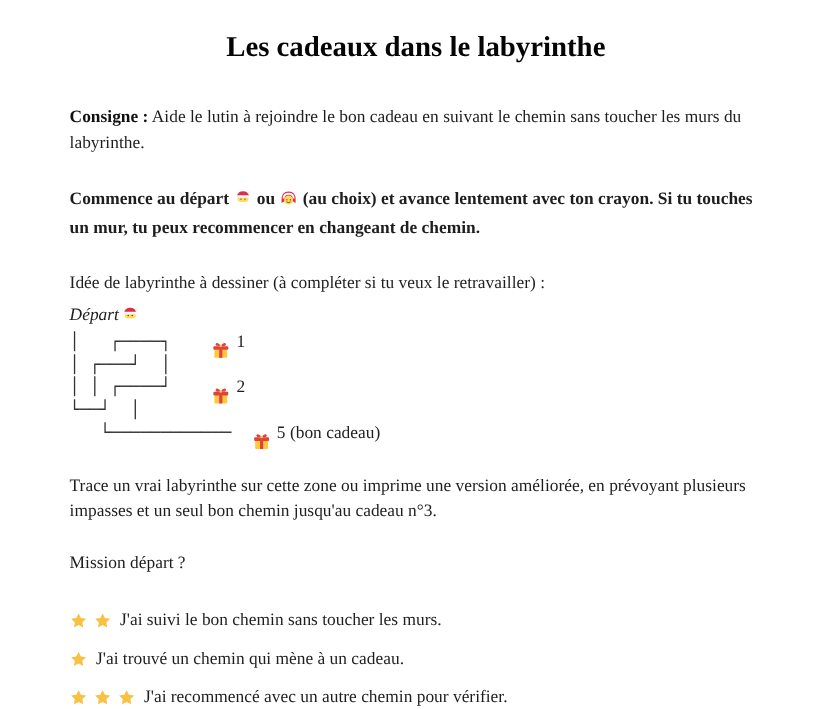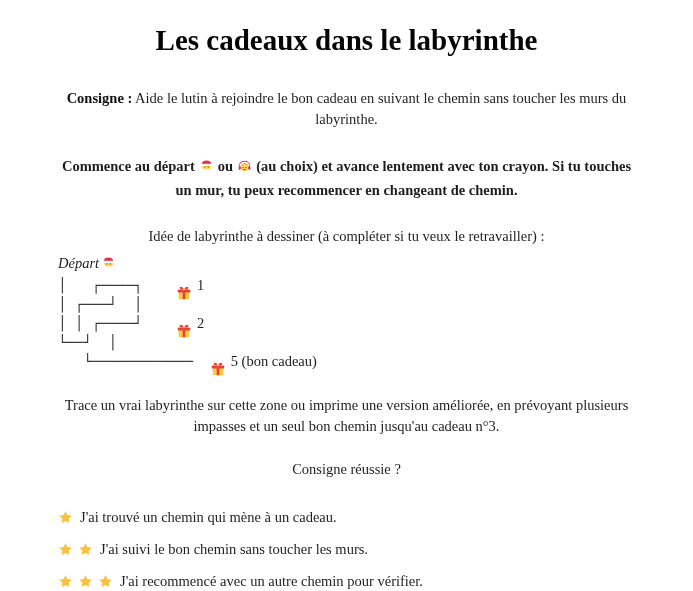--- a/index.html
+++ b/index.html
@@ -9,28 +9,28 @@
     height: 591px;
     overflow: hidden;
     background: #ffffff;
     color: #1e1e1e;
     font-family: "Liberation Serif", serif;
     font-size: 14.5px;
     line-height: 21px;
     padding: 20px 58px 10px 58px;
   }
   h1.doc-title {
-    font-size: 29px;
+    font-size: 24px;
     line-height: 28px;
     font-weight: bold;
     text-align: center;
     color: #050505;
     margin: 6px 0 0 0;
   }
-  p { margin: 0; text-align: center; }
+  p { margin: 0; }
   .p-consigne  { margin-top: 34px; }
   .p-commence  { margin-top: 26px; font-weight: bold; }
   .p-idee      { margin-top: 25px; }
   .depart-line { margin-top: 7px; line-height: 19px; font-style: italic; }
   .p-trace     { margin-top: 24px; font-family: Liberation Serif, serif; }
   .p-mission   { margin-top: 22px; }
   b.lead { font-weight: bold; color: #111; }
 
   .emoji {
     display: inline-block;
@@ -141,42 +141,42 @@
     <rect x="15" y="16" width="6" height="16" fill="#E0433C"></rect>
     <rect x="4" y="10" width="28" height="7" rx="2" fill="#E0433C"></rect>
     <path d="M18 10 C14 1.5 5.5 3 9 8.5 C10.5 10.5 15 10 18 10 C21 10 25.5 10.5 27 8.5 C30.5 3 22 1.5 18 10 Z" fill="#E0433C"></path>
     <circle cx="18" cy="9.5" r="2.4" fill="#FFC93C"></circle>
   </svg>
 </span><span class="maze-label">5 (bon cadeau)</span></div>
 </div>
 
 <p class="p-trace">Trace un vrai labyrinthe sur cette zone ou imprime une version améliorée, en prévoyant plusieurs impasses et un seul bon chemin jusqu'au cadeau n°3.</p>
 
-<p class="p-mission">Consigne réussie ?</p>
+<p class="p-mission">Mission départ ?</p>
 
 <div class="checklist">
-  <div class="check-item">
-      <span class="stars">
-  <svg class="star-svg" width="15" height="15" viewBox="0 0 36 36">
-    <path d="M18 2.8 L22.6 12.1 L33 13.6 L25.5 20.8 L27.3 31 L18 26.2 L8.7 31 L10.5 20.8 L3 13.6 L13.4 12.1 Z" fill="#F7C244"></path>
-  </svg>
-</span>
-      <span class="check-text">J'ai trouvé un chemin qui mène à un cadeau.</span>
-    </div>
   <div class="check-item">
       <span class="stars">
   <svg class="star-svg" width="15" height="15" viewBox="0 0 36 36">
     <path d="M18 2.8 L22.6 12.1 L33 13.6 L25.5 20.8 L27.3 31 L18 26.2 L8.7 31 L10.5 20.8 L3 13.6 L13.4 12.1 Z" fill="#F7C244"></path>
   </svg>
 
   <svg class="star-svg" width="15" height="15" viewBox="0 0 36 36">
     <path d="M18 2.8 L22.6 12.1 L33 13.6 L25.5 20.8 L27.3 31 L18 26.2 L8.7 31 L10.5 20.8 L3 13.6 L13.4 12.1 Z" fill="#F7C244"></path>
   </svg>
 </span>
       <span class="check-text">J'ai suivi le bon chemin sans toucher les murs.</span>
+    </div>
+  <div class="check-item">
+      <span class="stars">
+  <svg class="star-svg" width="15" height="15" viewBox="0 0 36 36">
+    <path d="M18 2.8 L22.6 12.1 L33 13.6 L25.5 20.8 L27.3 31 L18 26.2 L8.7 31 L10.5 20.8 L3 13.6 L13.4 12.1 Z" fill="#F7C244"></path>
+  </svg>
+</span>
+      <span class="check-text">J'ai trouvé un chemin qui mène à un cadeau.</span>
     </div>
   <div class="check-item">
       <span class="stars">
   <svg class="star-svg" width="15" height="15" viewBox="0 0 36 36">
     <path d="M18 2.8 L22.6 12.1 L33 13.6 L25.5 20.8 L27.3 31 L18 26.2 L8.7 31 L10.5 20.8 L3 13.6 L13.4 12.1 Z" fill="#F7C244"></path>
   </svg>
 
   <svg class="star-svg" width="15" height="15" viewBox="0 0 36 36">
     <path d="M18 2.8 L22.6 12.1 L33 13.6 L25.5 20.8 L27.3 31 L18 26.2 L8.7 31 L10.5 20.8 L3 13.6 L13.4 12.1 Z" fill="#F7C244"></path>
   </svg>

